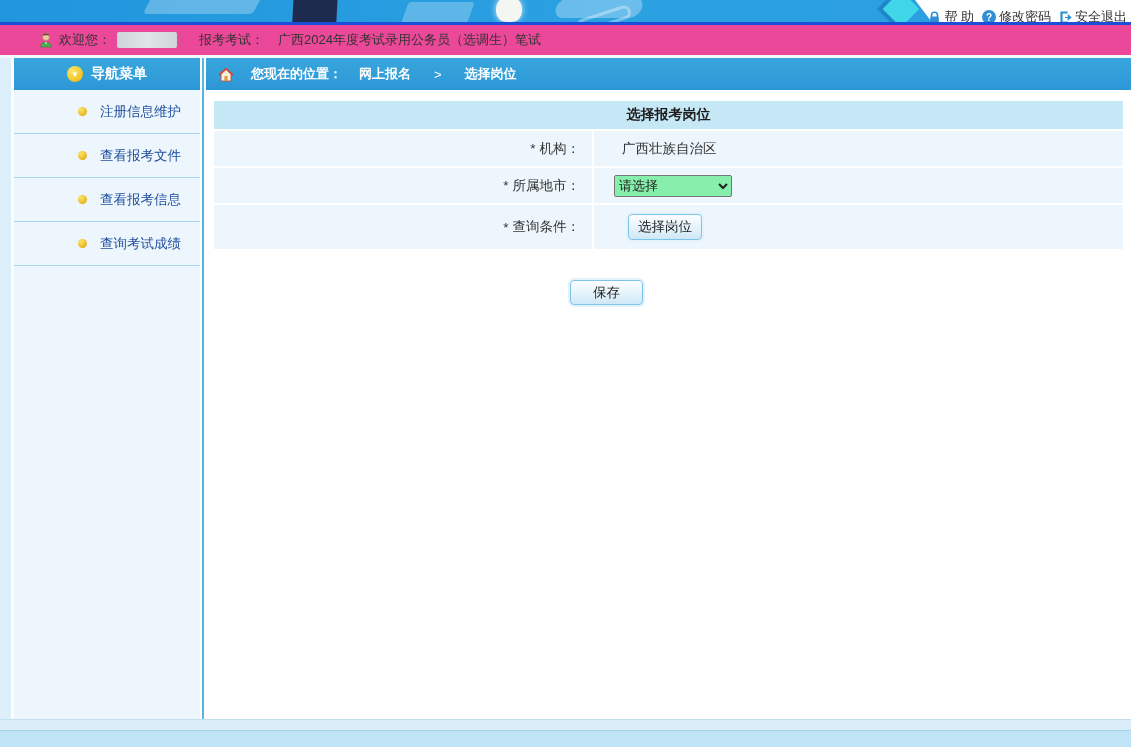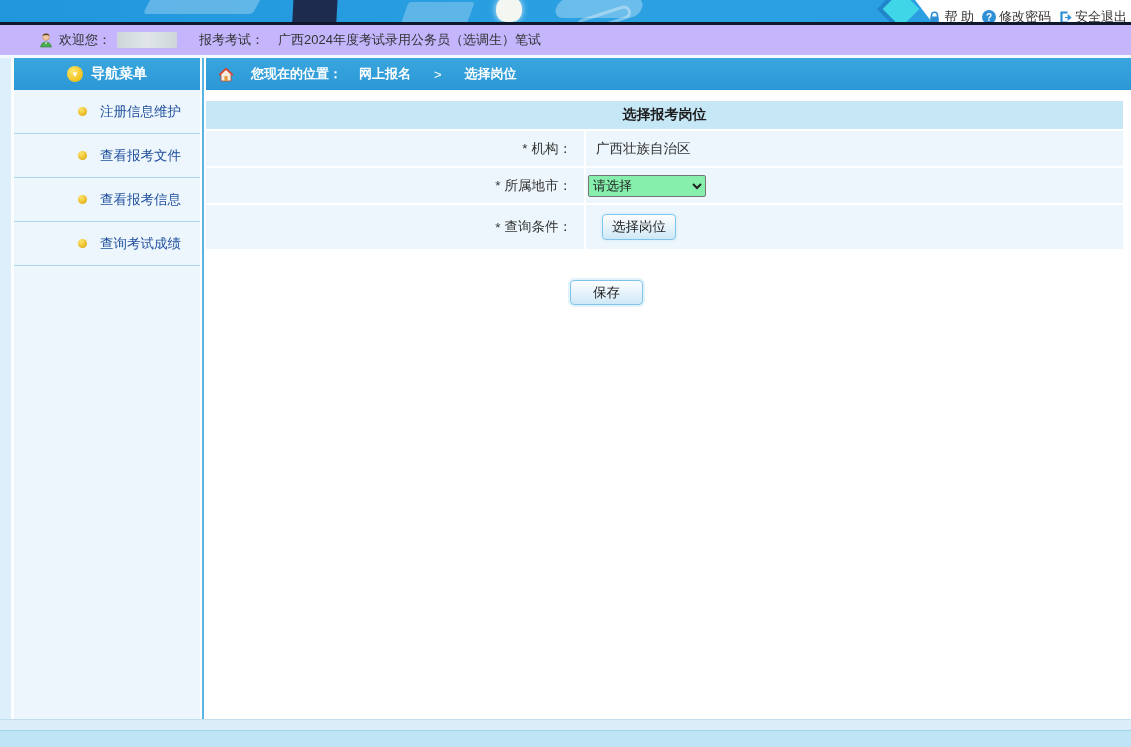--- a/index.html
+++ b/index.html
@@ -31,22 +31,22 @@
   }
   .topbar-links {
     position:absolute; right:4px; top:6px; height:22px;
     display:flex; align-items:center; gap:8px; z-index:3;
   }
   .top-link { display:flex; align-items:center; gap:3px; color:#333; font-size:13px; text-decoration:none; cursor:pointer; }
   .icon-q { width:14px; height:14px; border-radius:50%; background:#2e8fd6; color:#fff; font-size:10px; font-weight:bold; display:flex; align-items:center; justify-content:center; }
 
   
   .welcome-bar {
-    flex:0 0 36px; height:36px; background:#c4b5fd;
-    border-top:3px solid #0f172a; border-bottom:3px solid #f3fafe;
+    flex:0 0 36px; height:36px; background:#ec4899;
+    border-top:3px solid #1d4ed8; border-bottom:3px solid #f3fafe;
     display:flex; align-items:center; padding-left:38px;
     font-size:13px; color:#333;
   }
   .welcome-bar .redacted { width:60px; height:16px; margin:0 22px 0 6px; background:linear-gradient(90deg,#cfd6da,#dfe5e8,#cfd6da); border-radius:2px; }
   .exam-prefix { margin-right:14px; }
 
   
   .body-row { flex:1 1 auto; display:flex; background:#ddeffa; padding-left:11px; min-height:0; }
   .sidebar {
     width:189px; flex:0 0 189px; background:#edf6fc; border-left:3px solid #fbfdff;
@@ -77,35 +77,35 @@
   .main { flex:1 1 auto; background:#ffffff; display:flex; flex-direction:column; min-width:0; }
   .breadcrumb-bar {
     height:32px; flex:0 0 32px; background:linear-gradient(#3aa6de,#2b97d6);
     display:flex; align-items:center; gap:17px; padding-left:12px;
     color:#fff; font-size:13px; font-weight:bold;
   }
   .breadcrumb-bar .crumb-sep { margin:0 6px; font-weight:normal; }
   .breadcrumb-link { color:#fff; text-decoration:none; cursor:pointer; }
 
   
-  .form-wrap { margin:11px 8px 0 0; }
+  .form-wrap { margin:11px 8px 0 8px; }
   .form-header {
     height:28px; background:#c6e7f6; display:flex; align-items:center; justify-content:center;
     font-size:14px; font-weight:bold; color:#1c1c1c;
   }
   .form-row { display:flex; margin-top:2px; background:#edf6fc; align-items:center; }
   .row-1 { height:35px; } .row-2 { height:35px; } .row-3 { height:44px; }
   .label-cell {
     width:380px; flex:0 0 380px; text-align:right; padding-right:12px;
     border-right:2px solid #ffffff; align-self:stretch;
     display:flex; align-items:center; justify-content:flex-end;
     font-size:13.5px; color:#333;
   }
   .label-cell .req { margin-right:4px; }
-  .value-cell { flex:1; display:flex; align-items:center; padding-left:2px; font-size:13.5px; color:#333; }
+  .value-cell { flex:1; display:flex; align-items:center; padding-left:20px; font-size:13.5px; color:#333; }
   .value-text { margin-left:8px; }
   select.city-select {
     width:118px; height:22px; font-size:13px; color:#222;
     border:1px solid #767676; border-radius:2px; background:#86efac;
   }
   .btn {
     font-size:13.5px; color:#222; cursor:pointer;
     background:linear-gradient(#fdfeff,#cfe8f7);
     border:1px solid #7ec4ea; border-radius:4px;
     box-shadow:0 0 0 2px #e4f2fb;

